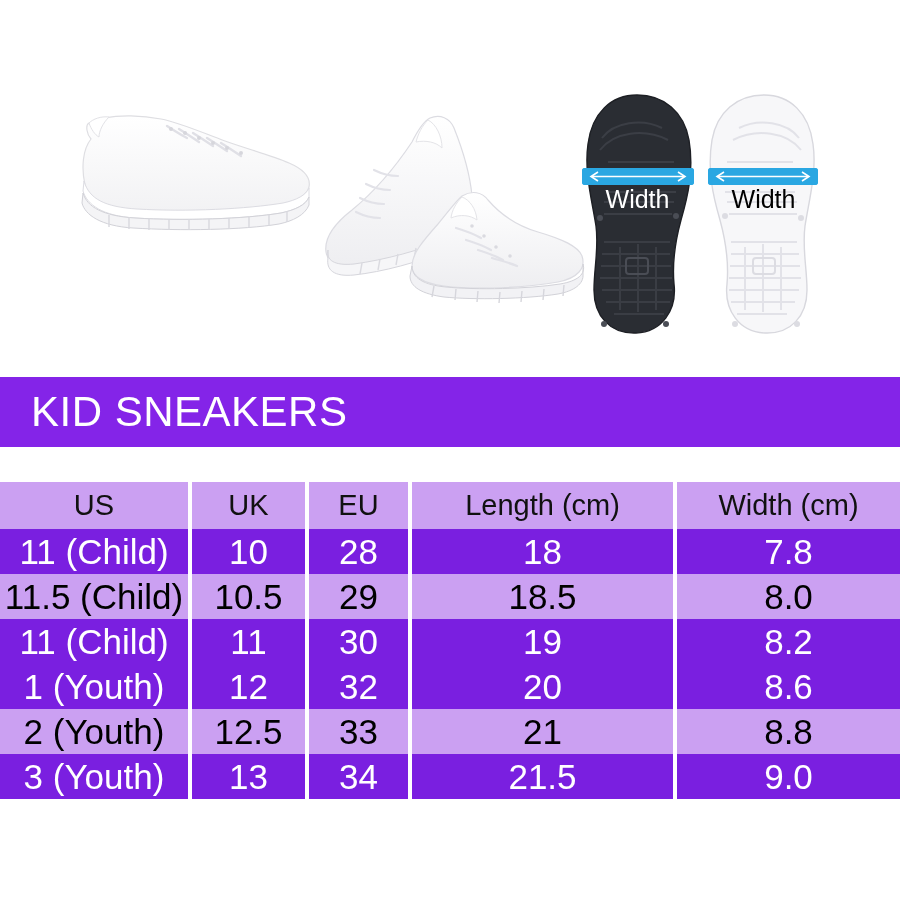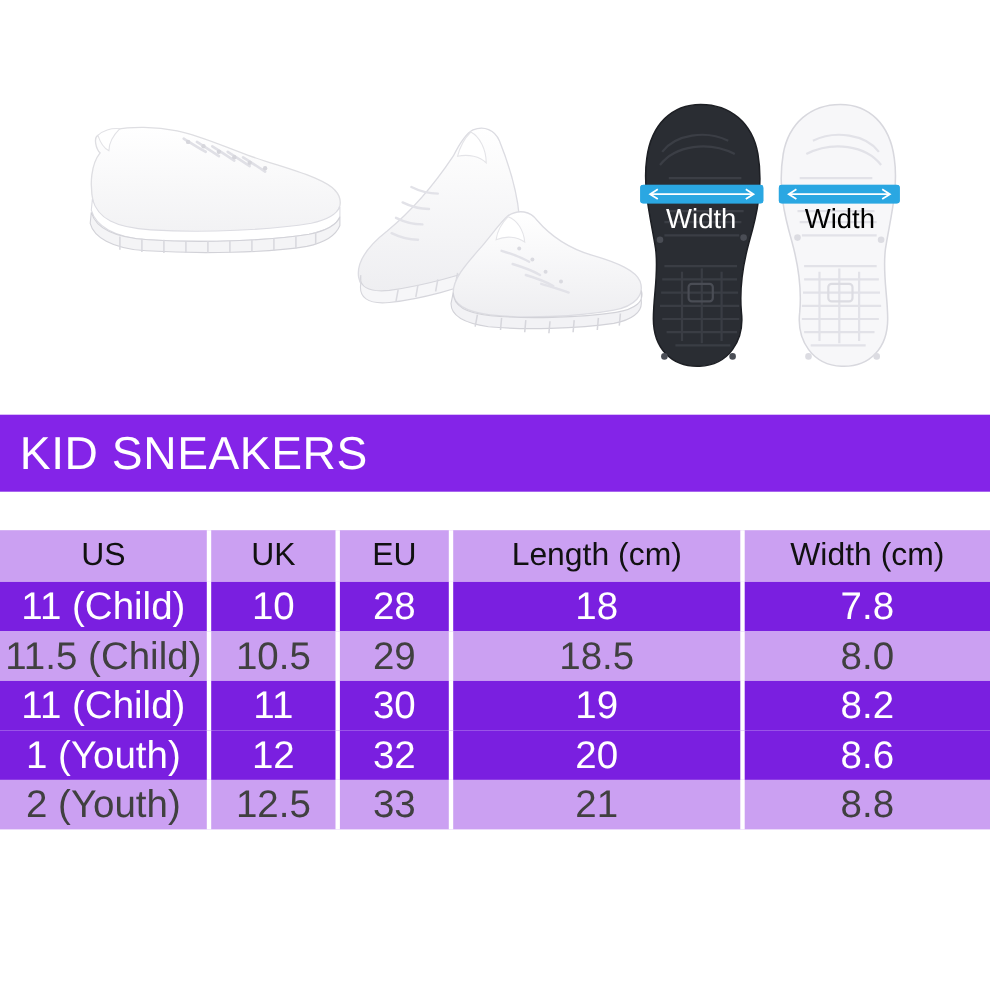--- a/index.html
+++ b/index.html
@@ -133,21 +133,21 @@
     width: 900px;
   }
 
   .chart-title {
     width: 900px;
     height: 70px;
     background: #8424E8;
     color: #ffffff;
     font-size: 42px;
     line-height: 70px;
-    padding-left: 18px;
+    padding-left: 31px;
     box-sizing: border-box;
     letter-spacing: 0.5px;
     white-space: nowrap;
   }
 
   table.size-table {
     border-collapse: collapse;
     width: 900px;
     table-layout: fixed;
     margin-top: 35px;
@@ -180,21 +180,21 @@
     height: 47px;
     font-size: 29px;
   }
 
   table.size-table tbody tr.dark td {
     background: #7A1FE0;
     color: #ffffff;
   }
   table.size-table tbody tr.light td {
     background: #CBA0F2;
-    color: #404040;
+    color: #000000;
   }
 </style>
 </head>
 <body>
 
 <div id="page">
 
   <div class="hero">
 
     <div class="shoe-side">
@@ -473,17 +473,24 @@
           <td>20</td>
           <td>8.6</td>
         </tr>
         <tr class="light">
           <td>2 (Youth)</td>
           <td>12.5</td>
           <td>33</td>
           <td>21</td>
           <td>8.8</td>
         </tr>
+        <tr class="dark">
+          <td>3 (Youth)</td>
+          <td>13</td>
+          <td>34</td>
+          <td>21.5</td>
+          <td>9.0</td>
+        </tr>
       </tbody>
     </table>
   </div>
 
 </div>
 
 </body></html>

